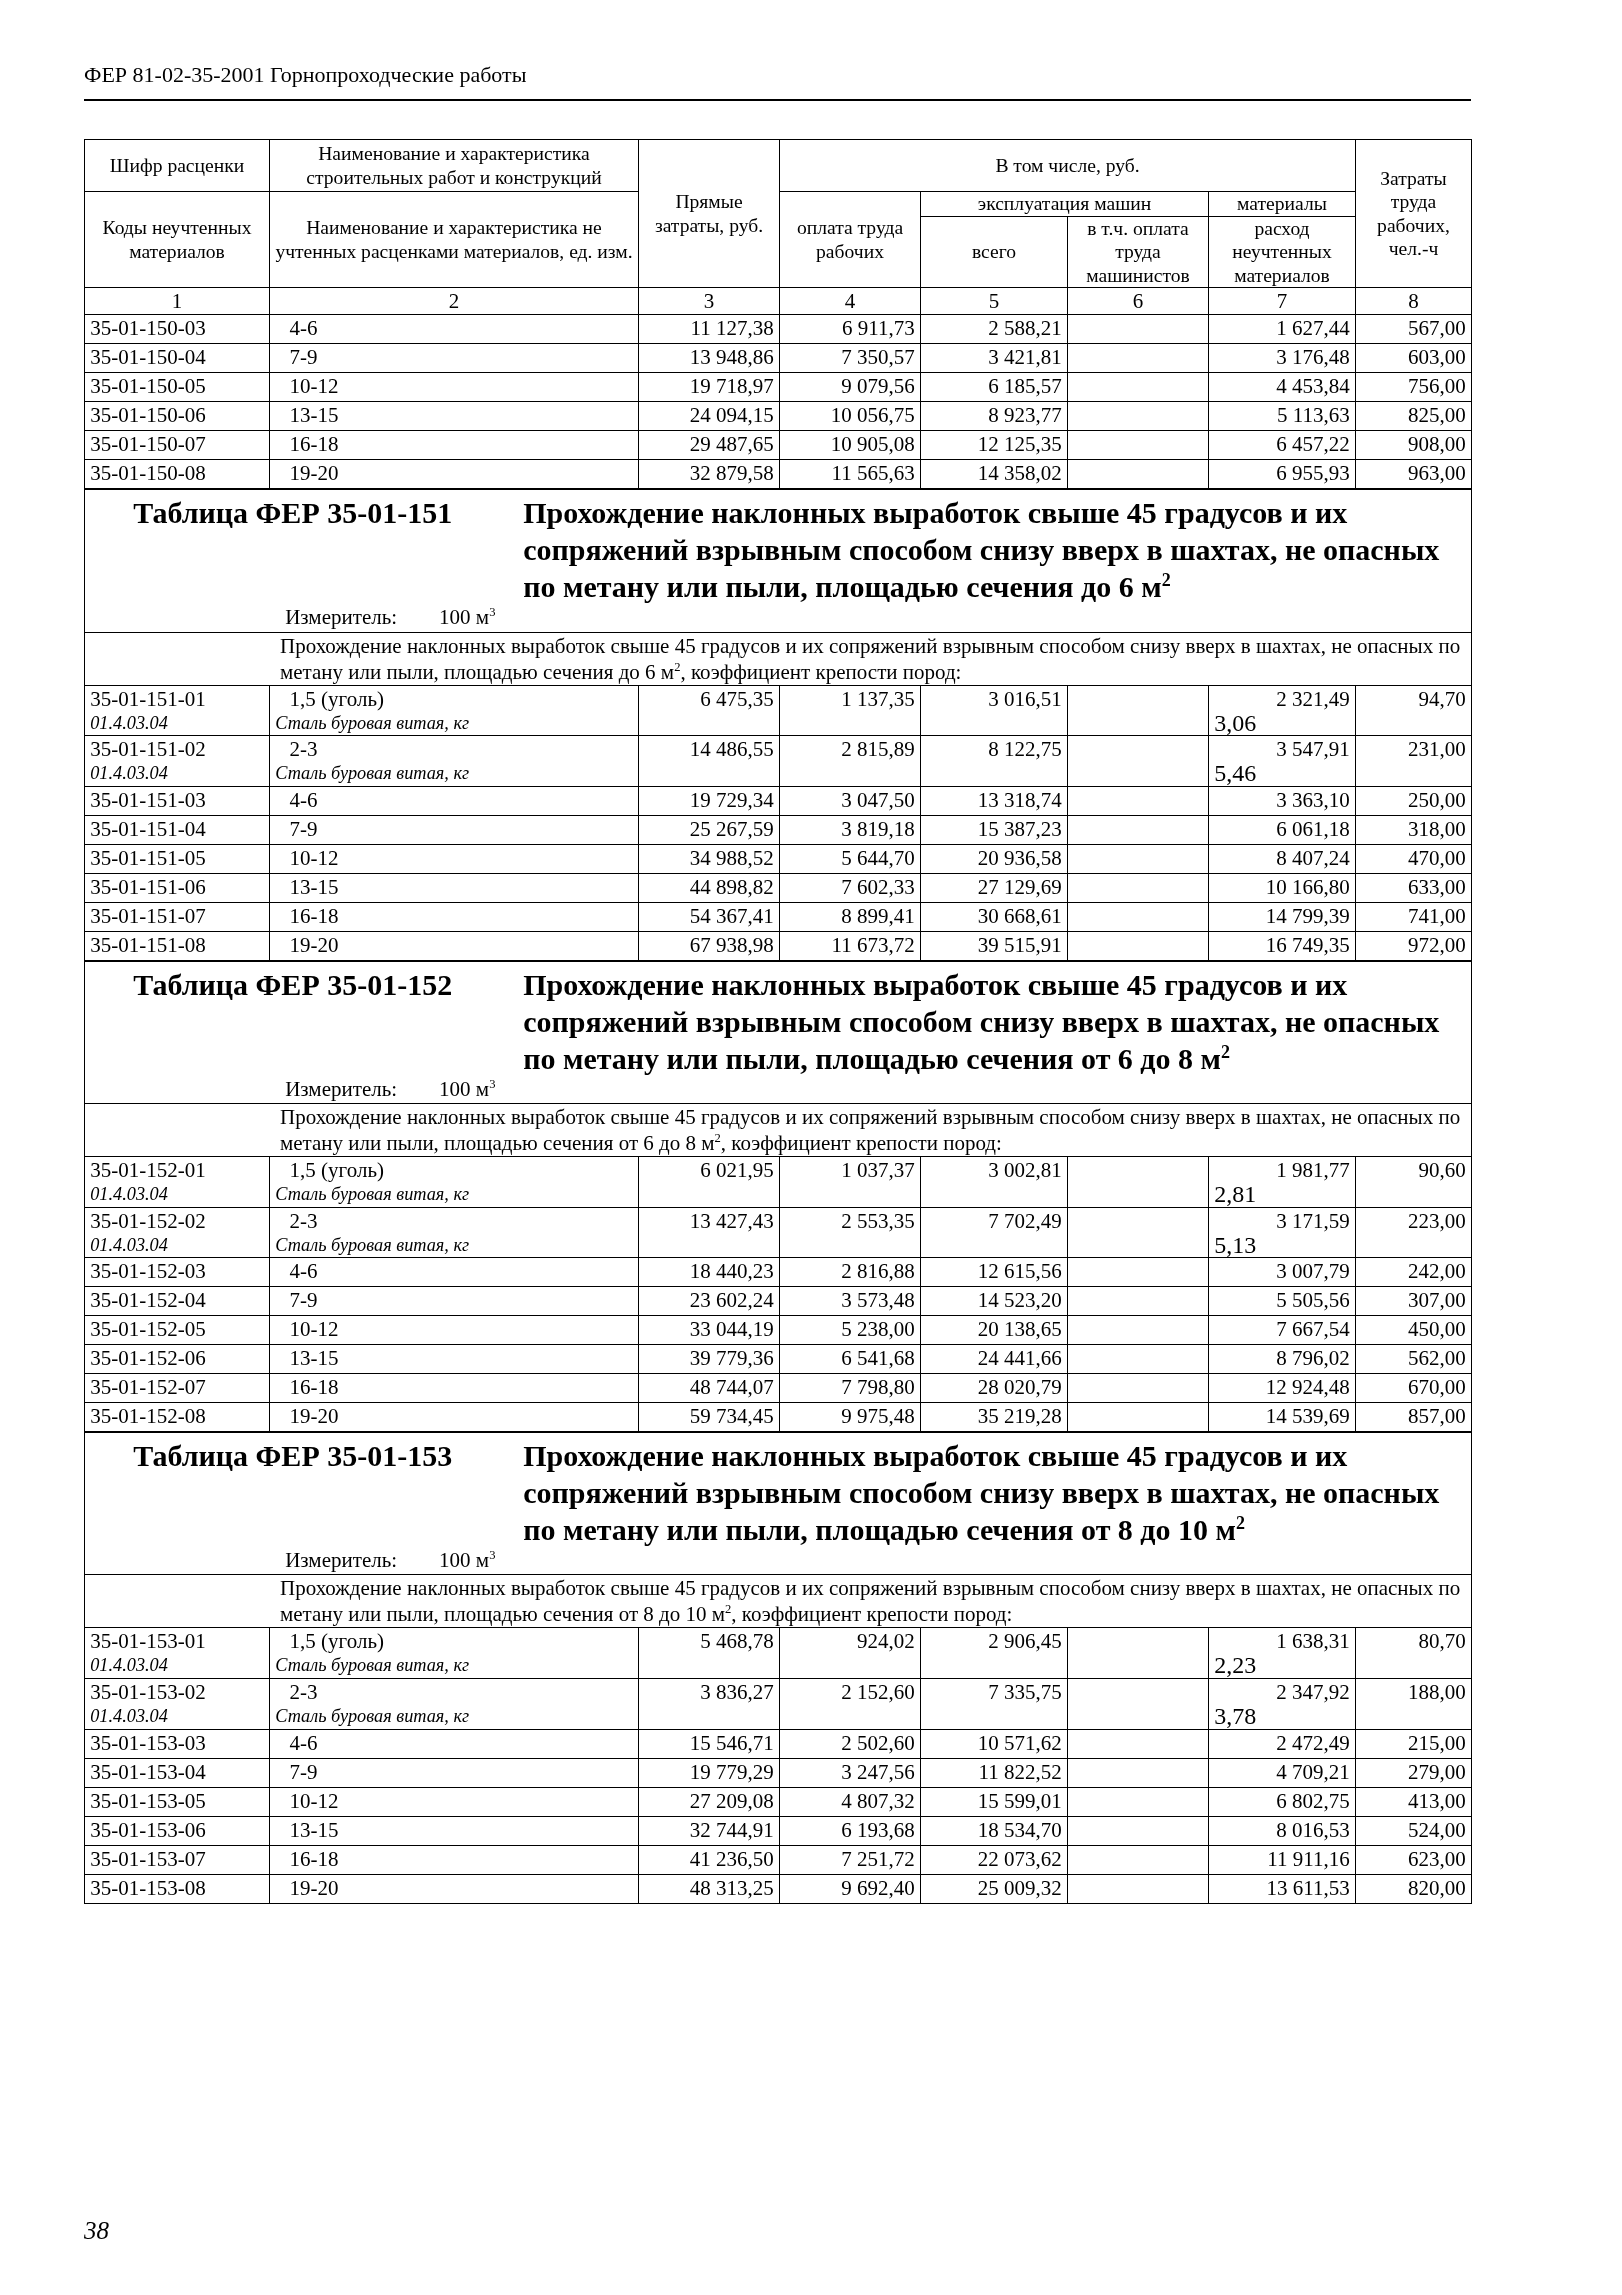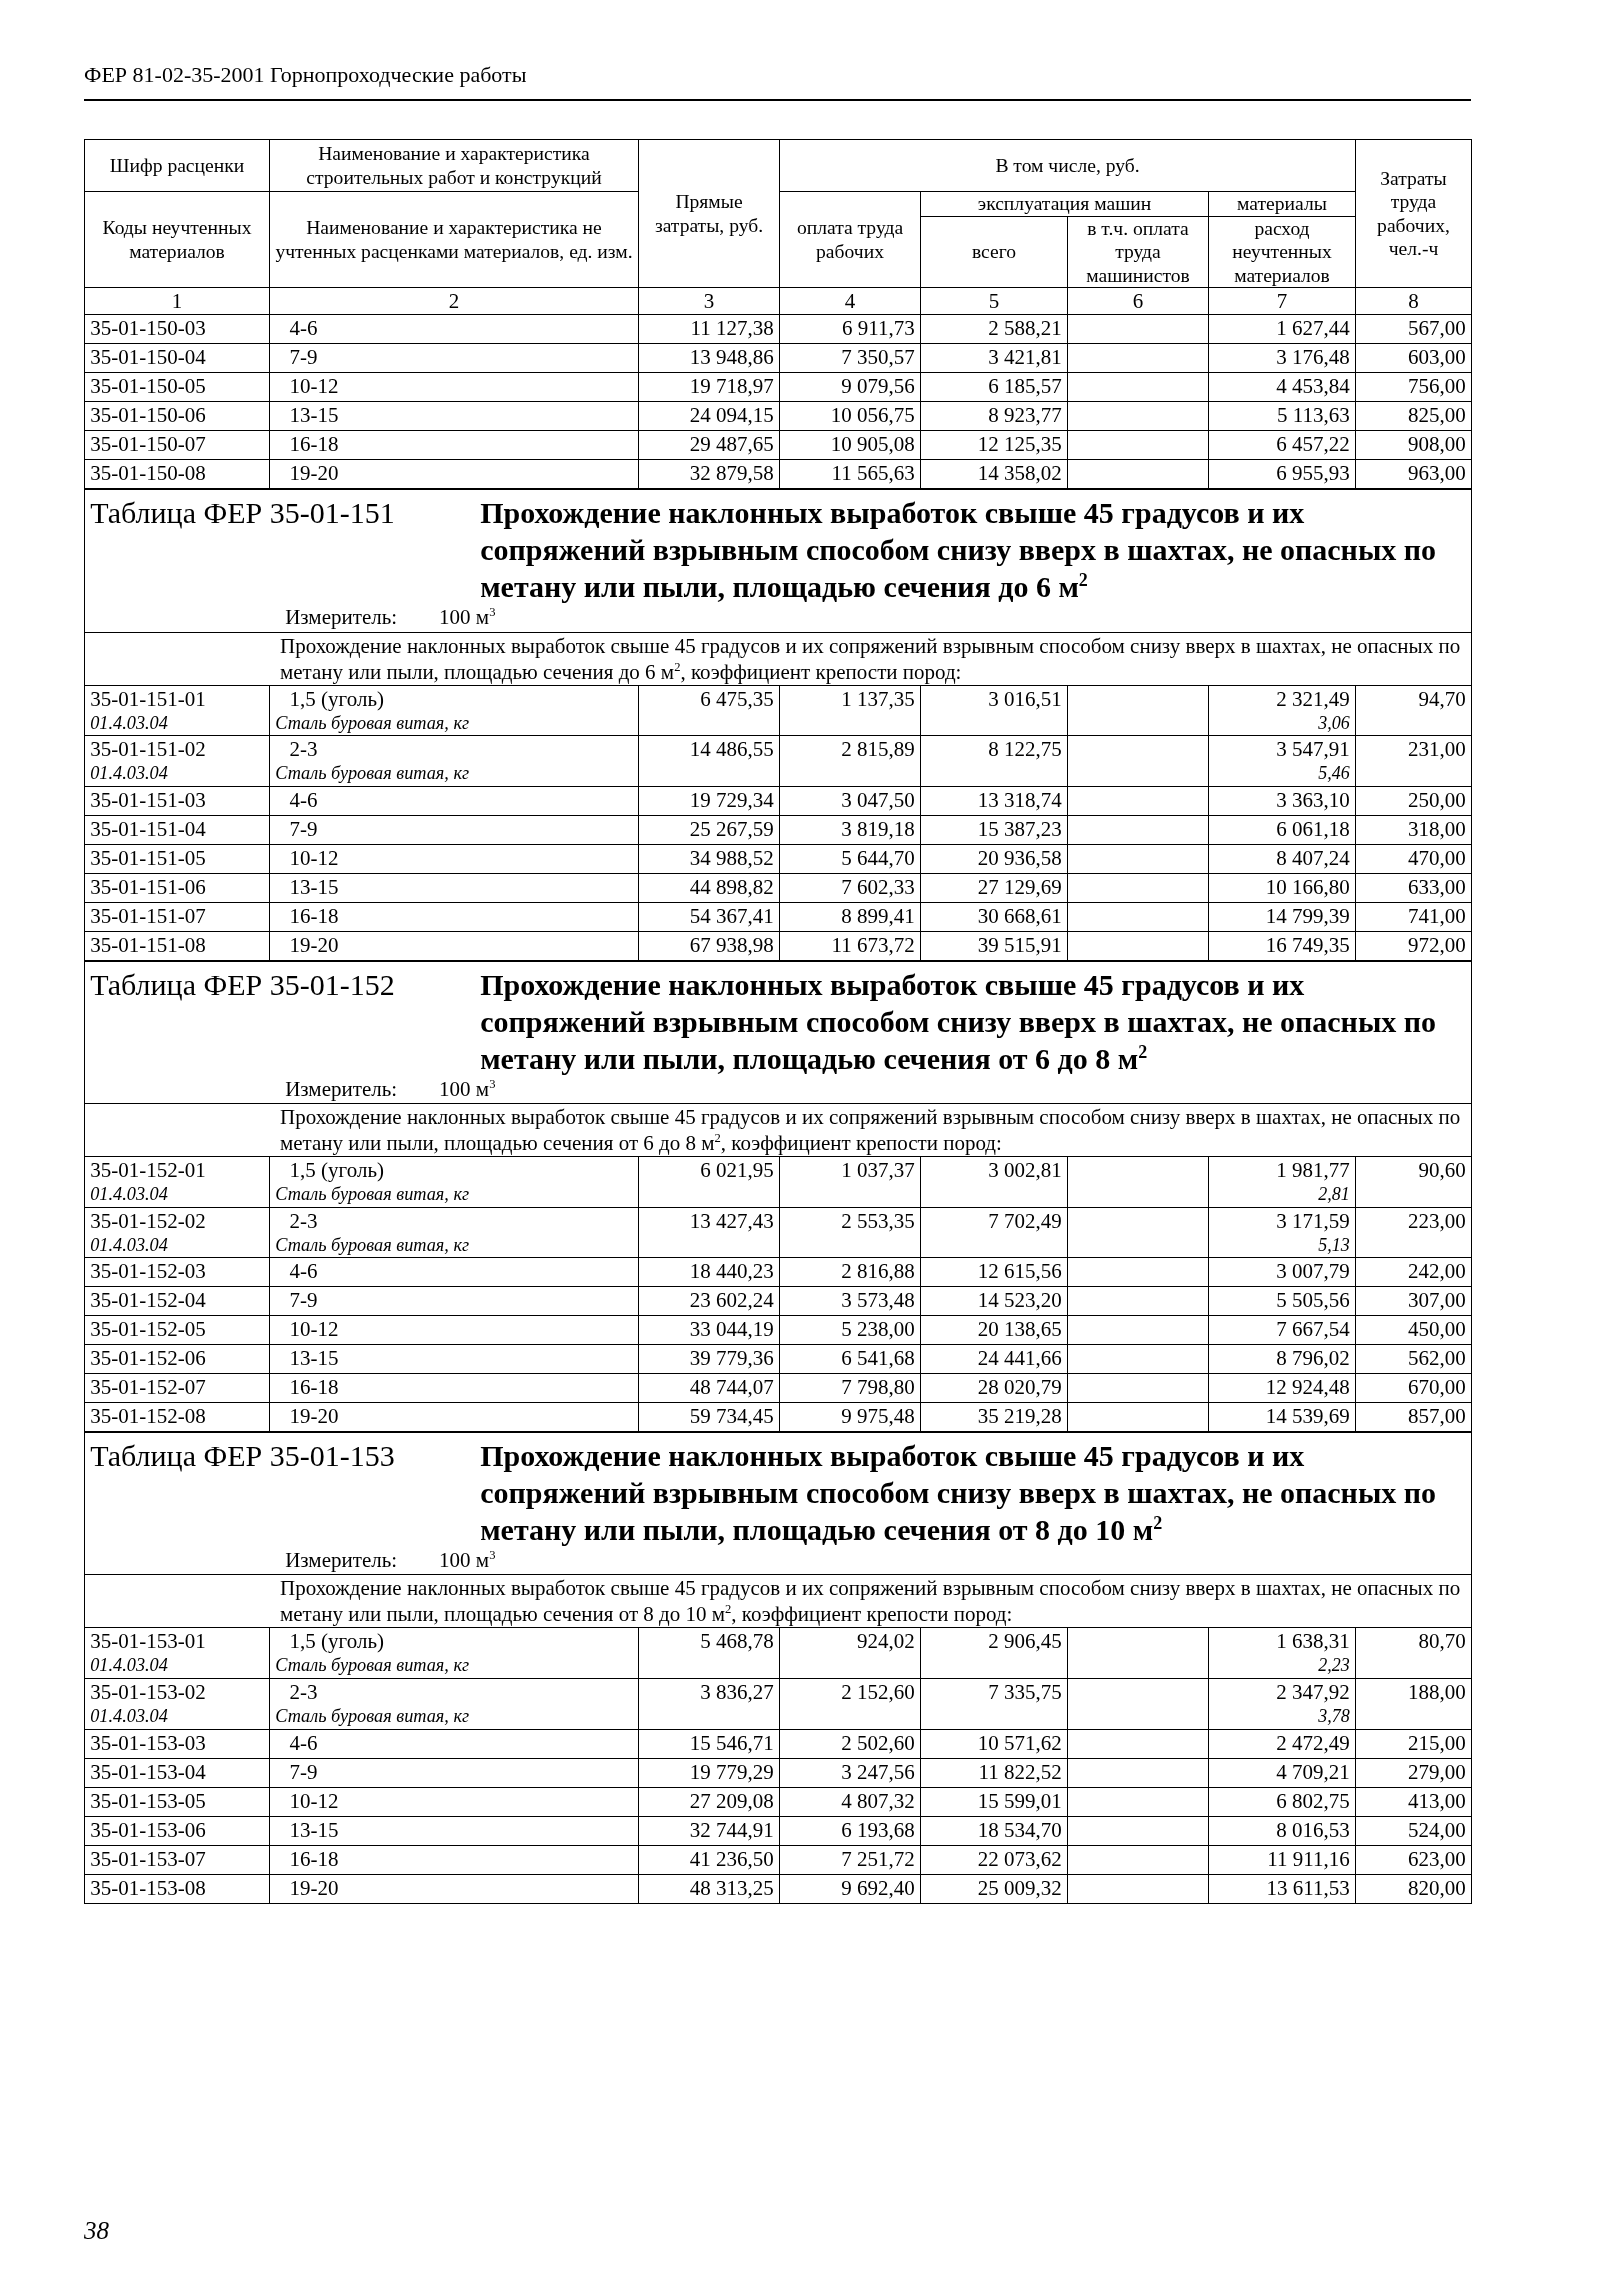--- a/index.html
+++ b/index.html
@@ -8,24 +8,24 @@
   .page-number { position: absolute; left: 84px; top: 2217px; font-size: 25px; font-style: italic; }
   table.main { position: absolute; left: 84px; top: 139px; width: 1387px; border-collapse: collapse; table-layout: fixed; font-size: 21px; line-height: 26px; }
   table.main td, table.main th { border: 1.3px solid #000; padding: 0 5.2px; vertical-align: top; font-weight: normal; }
   th { text-align: center; vertical-align: middle !important; font-size: 19.6px; line-height: 23.6px; }
   .hdr-top { height: 52px; }
   .colnum td { text-align: center; height: 26px; }
   .code { }
   .num { text-align: right; }
   .desc { padding-left: 19.6px !important; }
   .it { font-style: italic; font-size: 18.3px; line-height: 23.6px; }
-  .sub-it { font-style: italic; font-size: 18px; line-height: 23.6px; text-align: right; }
+  .sub-it { font-size: 24px; line-height: 23.6px; text-align: left; }
   .title-cell { border-left: 1.3px solid #000; border-right: 1.3px solid #000; padding: 3.9px 5.2px 1.3px 5.2px !important; }
   .title-wrap { display: flex; }
-  .title-label { font-weight: normal; font-size: 30px; line-height: 37px; width: 390px; flex: none; }
+  .title-label { font-weight: bold; font-size: 30px; line-height: 37px; width: 390px; flex: none; margin-left: 43px; }
   .title-text { font-weight: bold; font-size: 30px; line-height: 37px; }
   .meas { font-size: 21px; line-height: 25px; padding-left: 195px; }
   .meas span + span { margin-left: 42px; }
   .preamble { padding-left: 195px !important; font-size: 21px; line-height: 26px; }
   sup { font-size: 60%; line-height: 0; }
   .row-single td { height: 28px; }
 </style>
 </head>
 <body>
 

